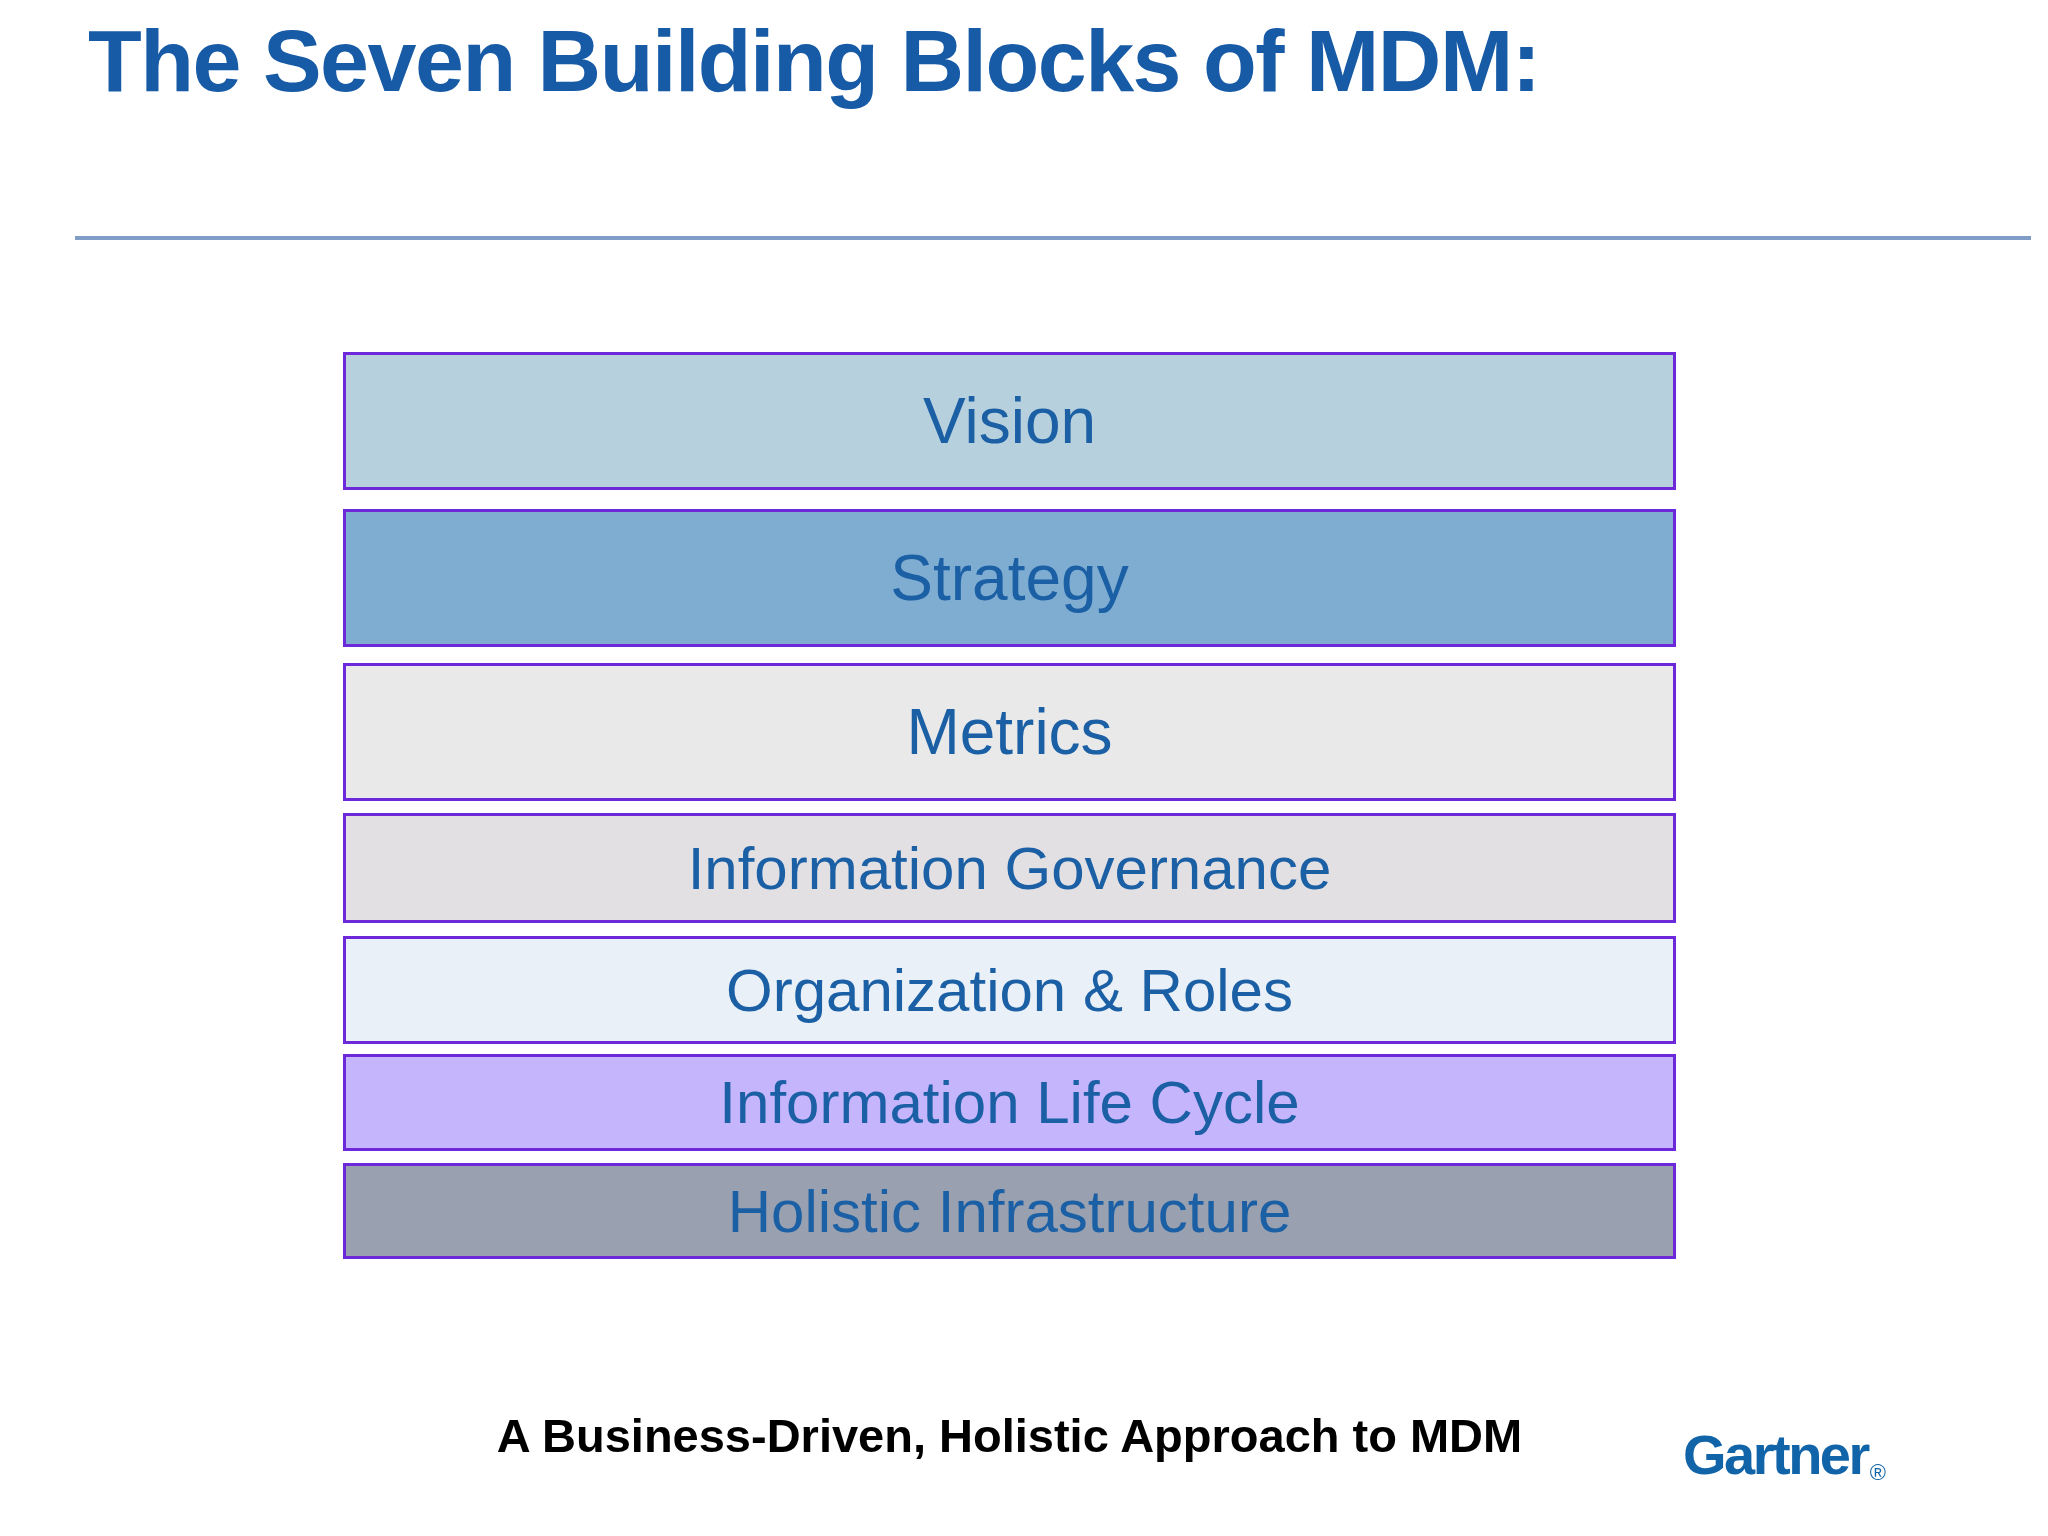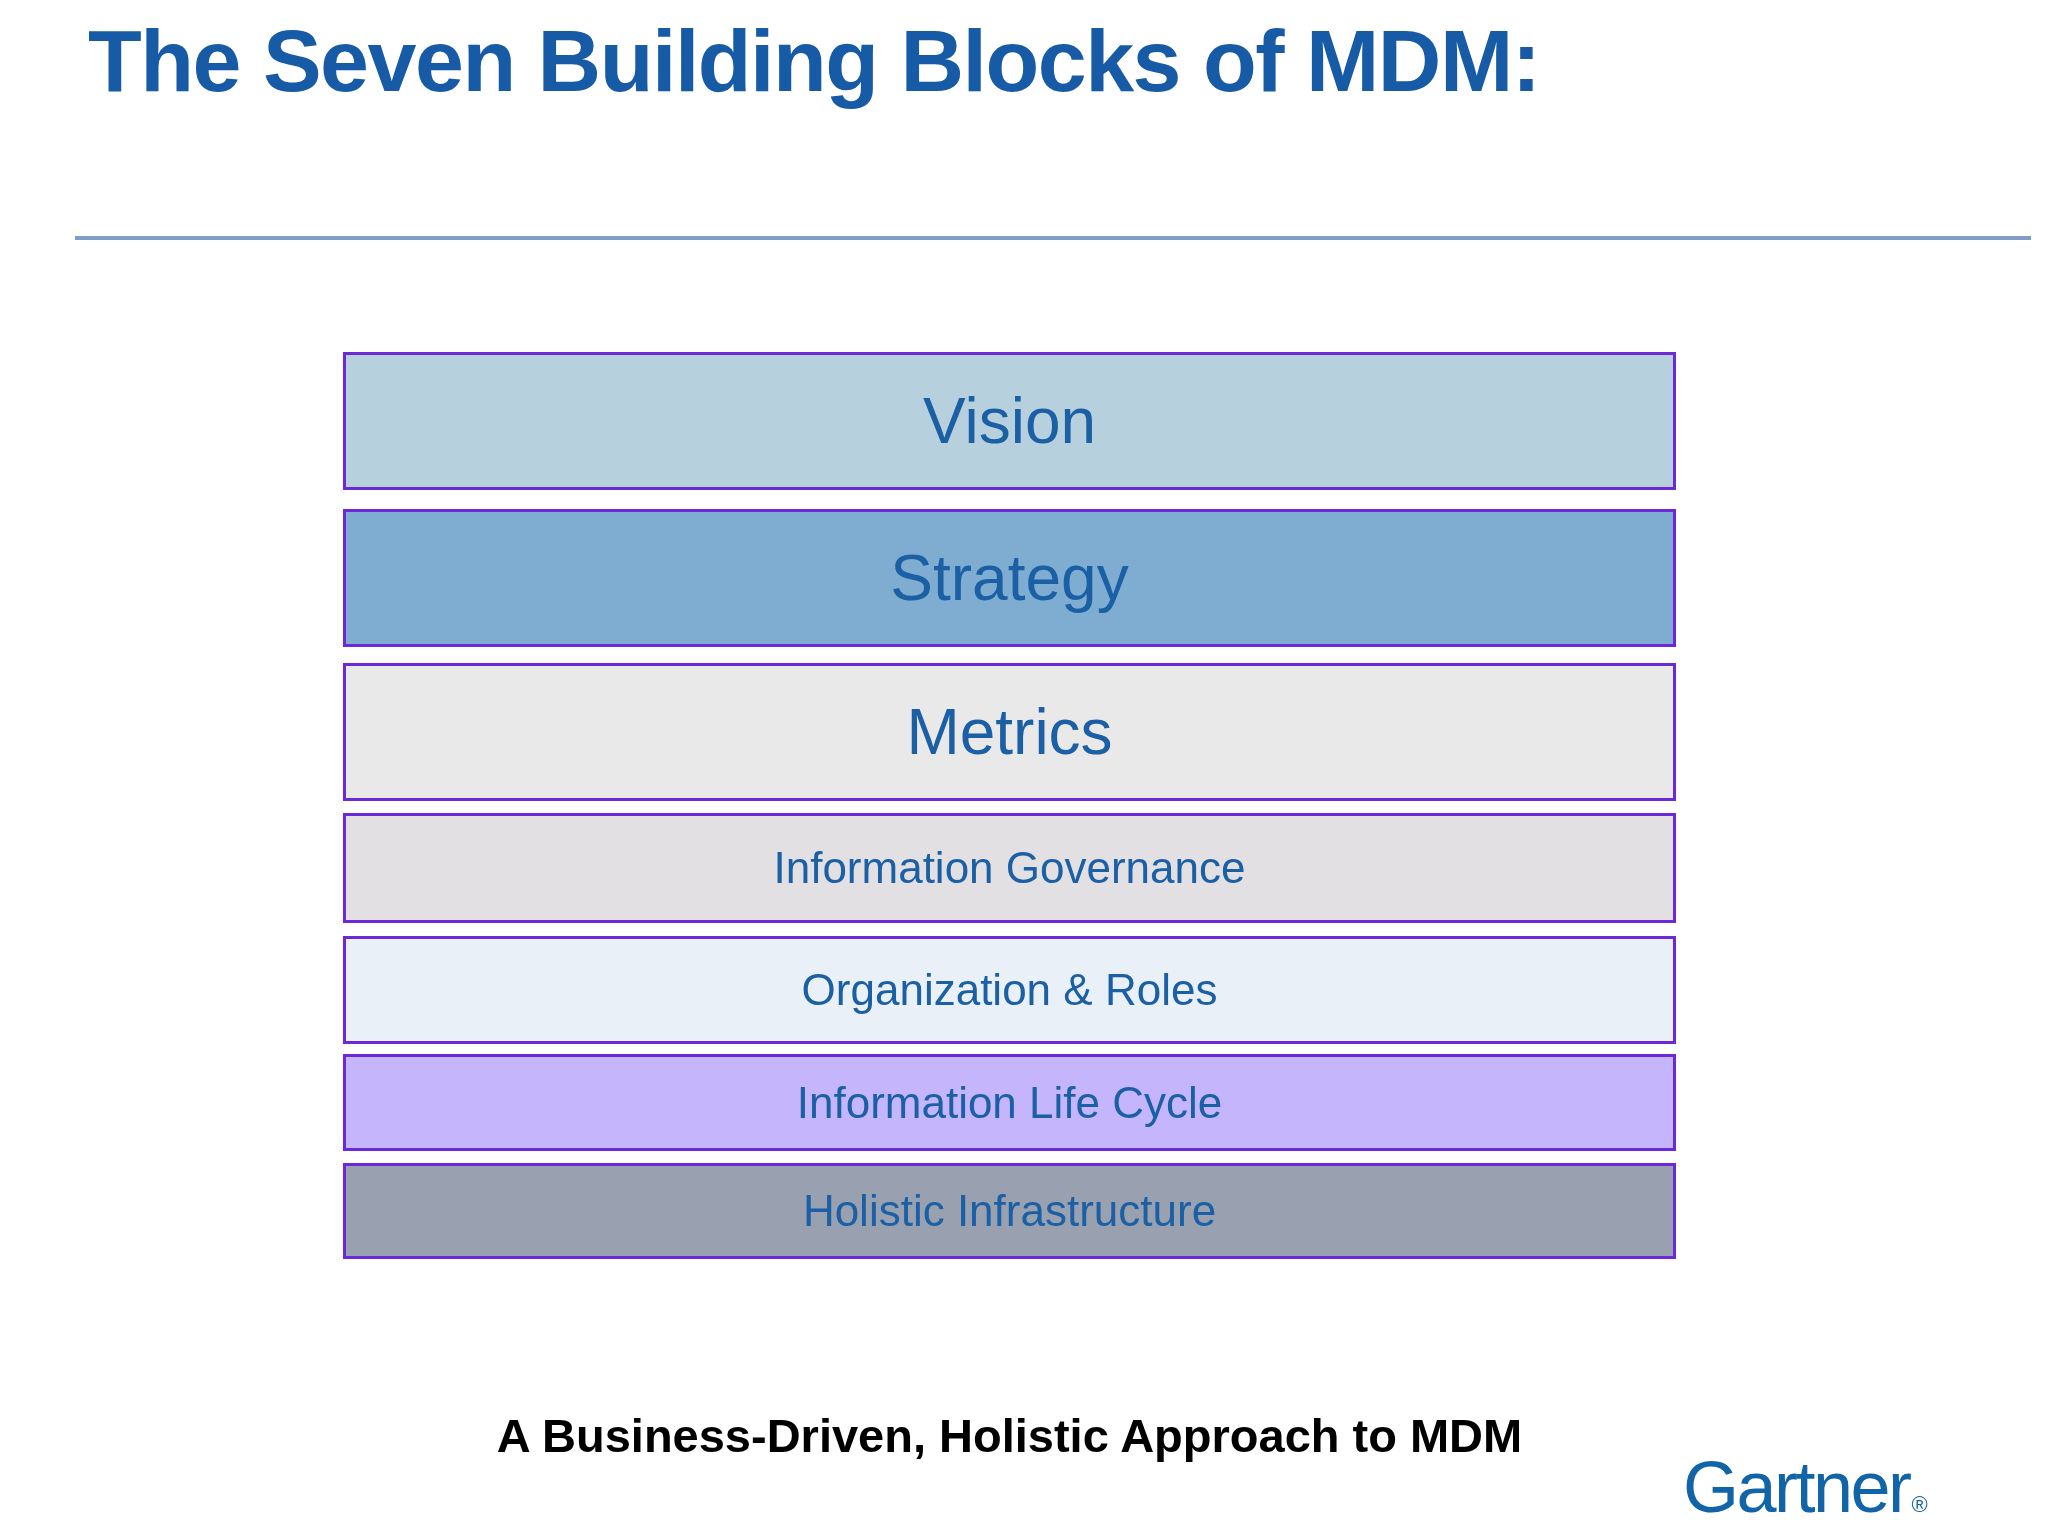--- a/index.html
+++ b/index.html
@@ -51,21 +51,21 @@
     border: 3px solid #6d28d9;
     display: flex;
     align-items: center;
     justify-content: center;
   }
   .block .label {
     color: #1b5fa5;
     white-space: nowrap;
   }
   .block.tall .label { font-size: 64px; }
-  .block.short .label { font-size: 44px; }
+  .block.short .label { font-size: 60px; }
   .b1 { top: 0;     height: 138px; }
   .b2 { top: 157px; height: 138px; }
   .b3 { top: 311px; height: 138px; }
   .b4 { top: 461px; height: 110px; }
   .b5 { top: 584px; height: 108px; }
   .b6 { top: 702px; height: 97px;  }
   .b7 { top: 811px; height: 96px;  }
   .caption {
     position: absolute;
     left: 343px;
@@ -79,25 +79,24 @@
   }
   .gartner-logo {
     position: absolute;
     left: 1683px;
     top: 1420px;
     display: flex;
     align-items: flex-end;
     color: #1164a8;
   }
   .gartner-logo .wordmark {
-    font-size: 72px;
-    font-weight: normal;
+    font-size: 56px;
+    font-weight: bold;
     letter-spacing: -2.5px;
     line-height: 70px;
-    margin-top: 32px;
   }
   .gartner-logo .reg {
     font-size: 22px;
     line-height: 22px;
     margin-left: 2px;
     margin-bottom: 6px;
   }
 </style>
 </head>
 <body>

